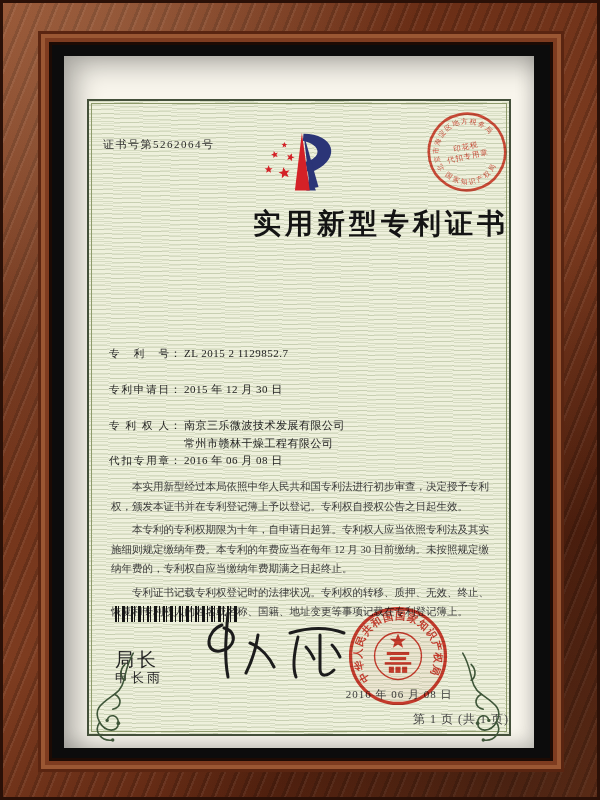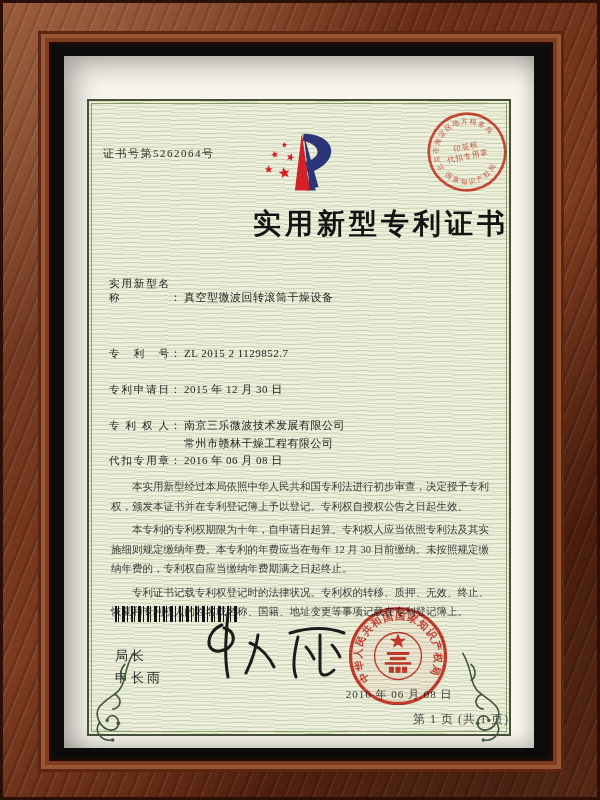--- a/index.html
+++ b/index.html
@@ -22,42 +22,42 @@
   .paper{position:absolute;left:64px;top:56px;width:470px;height:692px;background:#f8f5ec;
     box-shadow:inset 12px 9px 26px rgba(0,0,0,.30),inset -5px -5px 16px rgba(0,0,0,.14);}
 
   
   .panel{position:absolute;left:23px;top:43px;width:424px;height:637px;box-sizing:border-box;
     border:2px solid #44503a;outline:1px solid #8e9b6b;outline-offset:-5px;
     background-color:#eef0dc;
     background-image:repeating-linear-gradient(2deg,rgba(120,140,90,.22) 0 1px,rgba(0,0,0,0) 1px 4px),
                      repeating-linear-gradient(-3deg,rgba(120,140,90,.14) 0 1px,rgba(0,0,0,0) 1px 5px);}
 
-  .cert-number{position:absolute;left:14px;top:36px;font-size:11px;letter-spacing:1.5px;color:#2a2a2a;margin-top:9px;}
+  .cert-number{position:absolute;left:14px;top:36px;font-size:11px;letter-spacing:1.5px;color:#2a2a2a;}
 
   .logo{position:absolute;left:164px;top:30px;width:96px;height:70px;}
 
   .cert-title{position:absolute;left:0;top:104px;width:100%;text-align:right;
     font-size:28px;font-weight:600;letter-spacing:4px;color:#141414;}
 
   .frow{position:absolute;left:20px;right:14px;font-size:11px;color:#222;}
   .flabel{display:inline-block;width:60px;font-size:10.5px;text-align:justify;text-align-last:justify;vertical-align:bottom;}
   .fcolon{margin:0 3px 0 1px;}
   .fval{letter-spacing:.5px;}
   .fval2{margin-left:75px;margin-top:3px;letter-spacing:.5px;}
   .r1{top:176px}.r2{top:211px}.r3{top:245px}.r4{top:281px}.r5{top:317px}.r6{top:352px}
 
   .legal{position:absolute;left:18px;right:16px;top:372px;font-size:10.5px;line-height:19.5px;
     color:#3a3a3a;text-align:justify;}
   .legal p{margin:4px;text-indent:2em;}
 
   .barcode{position:absolute;left:26px;top:505px;width:122px;height:16px;
     background:repeating-linear-gradient(90deg,#151515 0 2px,transparent 2px 3px,#151515 3px 4px,transparent 4px 7px,#151515 7px 10px,transparent 10px 12px,#151515 12px 13px,transparent 13px 16px);}
 
-  .director-title{position:absolute;left:26px;top:546px;font-size:13px;letter-spacing:3px;color:#222;}
+  .director-title{position:absolute;left:26px;top:546px;font-size:19px;letter-spacing:3px;color:#222;}
   .director-name{position:absolute;left:26px;top:568px;font-size:13px;letter-spacing:3px;color:#222;}
 
   .signature{position:absolute;left:105px;top:508px;width:160px;height:80px;z-index:3;}
 
   .seal-date{position:absolute;left:230px;top:586px;width:160px;text-align:center;
     font-size:11px;letter-spacing:1px;color:#3a3a3a;z-index:1;}
   .seal{position:absolute;left:258px;top:504px;width:102px;height:102px;z-index:2;
     opacity:.9;mix-blend-mode:multiply;}
 
   .tax-stamp{position:absolute;left:335px;top:8px;width:86px;height:86px;opacity:.85;mix-blend-mode:multiply;}
@@ -95,23 +95,20 @@
           <use href="#starP" transform="translate(31,16) scale(0.7)"></use>
           <use href="#starP" transform="translate(20,27) scale(0.85) rotate(-15)"></use>
           <use href="#starP" transform="translate(38,30) scale(0.95) rotate(18)"></use>
           <use href="#starP" transform="translate(13,44) scale(0.95)"></use>
           <use href="#starP" transform="translate(31,48) scale(1.35) rotate(-10)"></use>
         </g>
       </svg>
 
       <div class="cert-title">实用新型专利证书</div>
 
-      <div class="frow r1">
-        <span class="flabel">实用新型名称</span><span class="fcolon">：</span><span class="fval">真空型微波回转滚筒干燥设备</span>
-      </div>
       <div class="frow r3">
         <span class="flabel">专利号</span><span class="fcolon">：</span><span class="fval">ZL 2015 2 1129852.7</span>
       </div>
       <div class="frow r4">
         <span class="flabel">专利申请日</span><span class="fcolon">：</span><span class="fval">2015 年 12 月 30 日</span>
       </div>
       <div class="frow r5">
         <span class="flabel">专利权人</span><span class="fcolon">：</span><span class="fval">南京三乐微波技术发展有限公司</span>
         <div class="fval2">常州市赣林干燥工程有限公司</div>
       </div>

